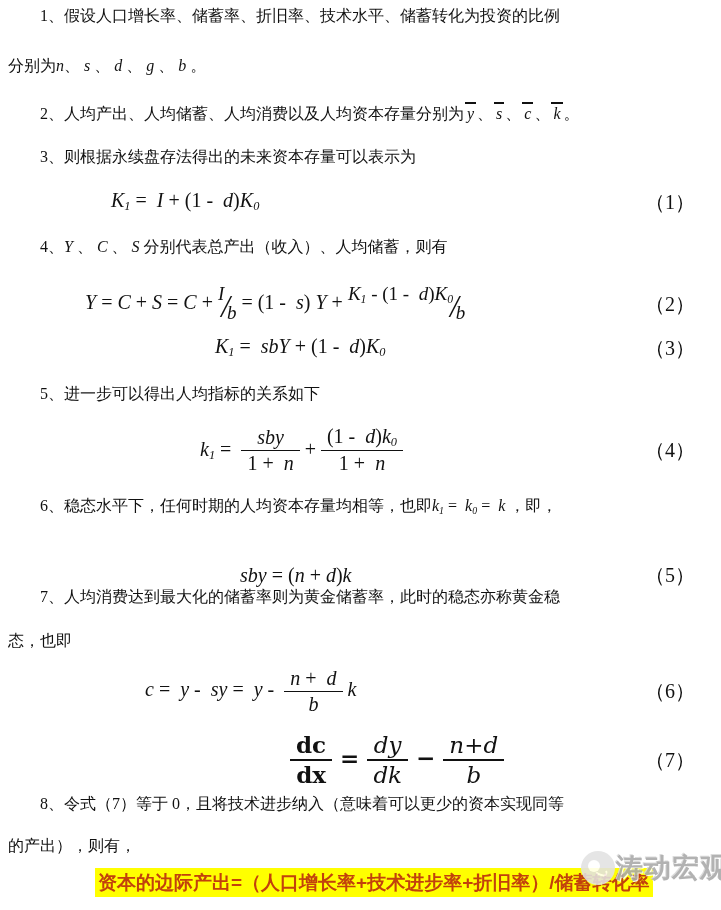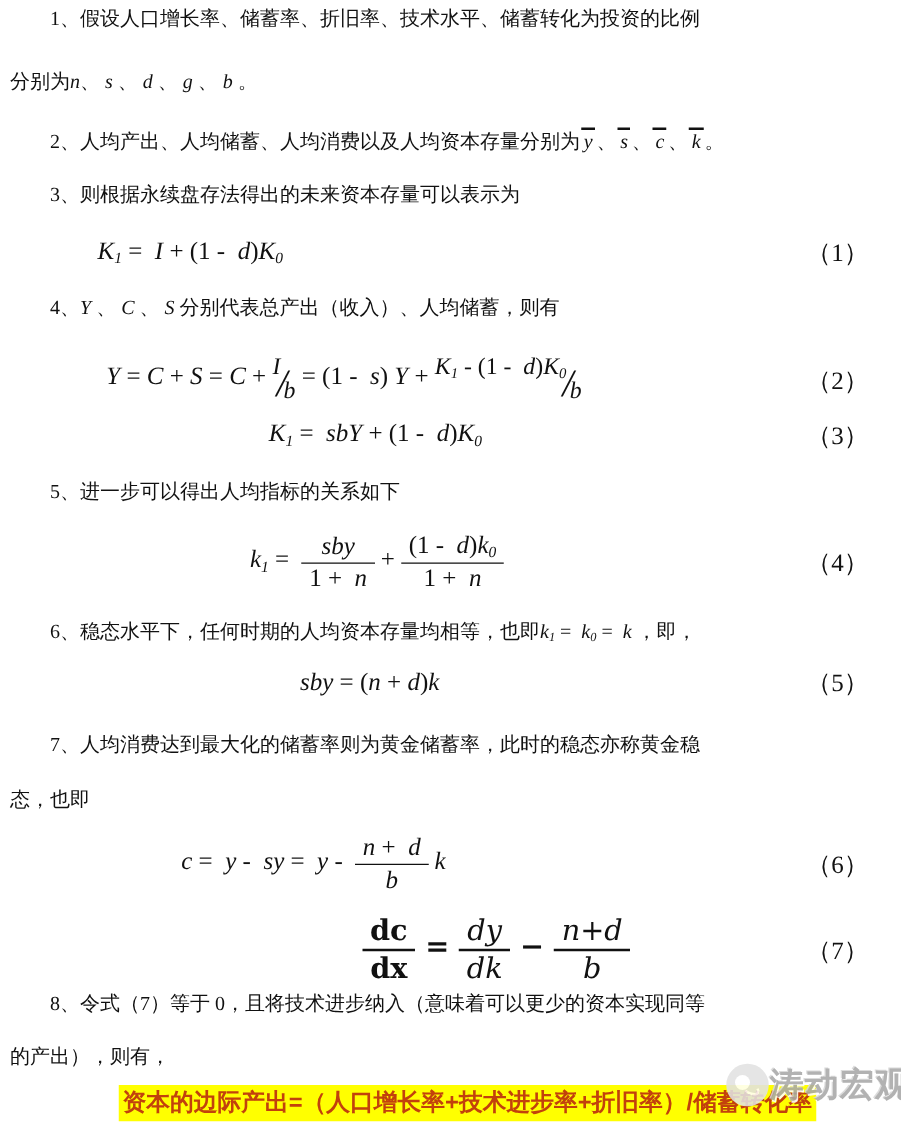--- a/index.html
+++ b/index.html
@@ -69,21 +69,21 @@
 <div class="page">
 
   <div class="line ind" style="top:6px">1、假设人口增长率、储蓄率、折旧率、技术水平、储蓄转化为投资的比例</div>
   <div class="line" style="top:56px"><span class="mo">分别为</span><span class="mv">n</span><span class="mo">、 </span><span class="mv">s</span><span class="mo"> 、 </span><span class="mv">d</span><span class="mo"> 、 </span><span class="mv">g</span><span class="mo"> 、 </span><span class="mv">b</span><span class="mo"> 。</span></div>
 
   <div class="line ind" style="top:102px"><span class="mo">2、人均产出、人均储蓄、人均消费以及人均资本存量分别为</span><span class="mbar">y</span><span class="mo">、</span><span class="mbar">s</span><span class="mo">、</span><span class="mbar">c</span><span class="mo">、</span><span class="mbar">k</span><span class="mo">。</span></div>
 
   <div class="line ind" style="top:147px">3、则根据永续盘存法得出的未来资本存量可以表示为</div>
 
   <div class="eqrow" style="top:186px;height:32px">
-    <span class="formula" style="margin-left:78px"><span class="mv">K</span><span class="msub">1</span><span class="mo"> =  </span><span class="mv">I</span><span class="mo"> + (1 -  </span><span class="mv">d</span><span class="mo">)</span><span class="mv">K</span><span class="msub">0</span></span>
+    <span class="formula" style="margin-left:111px"><span class="mv">K</span><span class="msub">1</span><span class="mo"> =  </span><span class="mv">I</span><span class="mo"> + (1 -  </span><span class="mv">d</span><span class="mo">)</span><span class="mv">K</span><span class="msub">0</span></span>
     <span class="eqnum">（1）</span>
   </div>
 
   <div class="line ind" style="top:237px"><span class="mo">4、</span><span class="mv">Y</span><span class="mo"> 、 </span><span class="mv">C</span><span class="mo"> 、 </span><span class="mv">S</span><span class="mo"> 分别代表总产出（收入）、人均储蓄，则有</span></div>
 
   <div class="eqrow" style="top:276px;height:56px">
     <span class="formula" style="margin-left:85px"><span class="mv">Y</span><span class="mo"> = </span><span class="mv">C</span><span class="mo"> + </span><span class="mv">S</span><span class="mo"> = </span><span class="mv">C</span><span class="mo"> + </span><span class="mdfrac"><span class="mdn"><span class="mv">I</span></span><span class="mslash">/</span><span class="mdd"><span class="mv">b</span></span></span><span class="mo"> = (1 -  </span><span class="mv">s</span><span class="mo">) </span><span class="mv">Y</span><span class="mo"> + </span><span class="mdfrac"><span class="mdn"><span class="mv">K</span><span class="msub">1</span><span class="mo"> - (1 -  </span><span class="mv">d</span><span class="mo">)</span><span class="mv">K</span><span class="msub">0</span></span><span class="mslash">/</span><span class="mdd"><span class="mv">b</span></span></span></span>
     <span class="eqnum">（2）</span>
   </div>
 
@@ -94,21 +94,21 @@
 
   <div class="line ind" style="top:384px">5、进一步可以得出人均指标的关系如下</div>
 
   <div class="eqrow" style="top:420px;height:60px">
     <span class="formula" style="margin-left:200px"><span class="mv">k</span><span class="msub">1</span><span class="mo"> =  </span><span class="mfrac"><span class="mnum"><span class="mv">sby</span></span><span class="mden"><span class="mo">1 +  </span><span class="mv">n</span></span></span><span class="mo"> + </span><span class="mfrac"><span class="mnum"><span class="mo">(1 -  </span><span class="mv">d</span><span class="mo">)</span><span class="mv">k</span><span class="msub">0</span></span><span class="mden"><span class="mo">1 +  </span><span class="mv">n</span></span></span></span>
     <span class="eqnum">（4）</span>
   </div>
 
   <div class="line ind" style="top:496px"><span class="mo">6、稳态水平下，任何时期的人均资本存量均相等，也即</span><span class="mv">k</span><span class="msub">1</span><span class="mo"> =  </span><span class="mv">k</span><span class="msub">0</span><span class="mo"> =  </span><span class="mv">k</span><span class="mo"> ，即，</span></div>
 
-  <div class="eqrow" style="top:530px;height:32px">
+  <div class="eqrow" style="top:559px;height:32px">
     <span class="formula" style="margin-left:240px"><span class="mv">sby</span><span class="mo"> = (</span><span class="mv">n</span><span class="mo"> + </span><span class="mv">d</span><span class="mo">)</span><span class="mv">k</span></span>
     <span class="eqnum">（5）</span>
   </div>
 
   <div class="line ind" style="top:587px">7、人均消费达到最大化的储蓄率则为黄金储蓄率，此时的稳态亦称黄金稳</div>
   <div class="line" style="top:631px">态，也即</div>
 
   <div class="eqrow" style="top:660px;height:62px">
     <span class="formula" style="margin-left:145px"><span class="mv">c</span><span class="mo"> =  </span><span class="mv">y</span><span class="mo"> -  </span><span class="mv">sy</span><span class="mo"> =  </span><span class="mv">y</span><span class="mo"> -  </span><span class="mfrac"><span class="mnum"><span class="mv">n</span><span class="mo"> +  </span><span class="mv">d</span></span><span class="mden"><span class="mv">b</span></span></span><span class="mo"> </span><span class="mv">k</span></span>
     <span class="eqnum">（6）</span>

